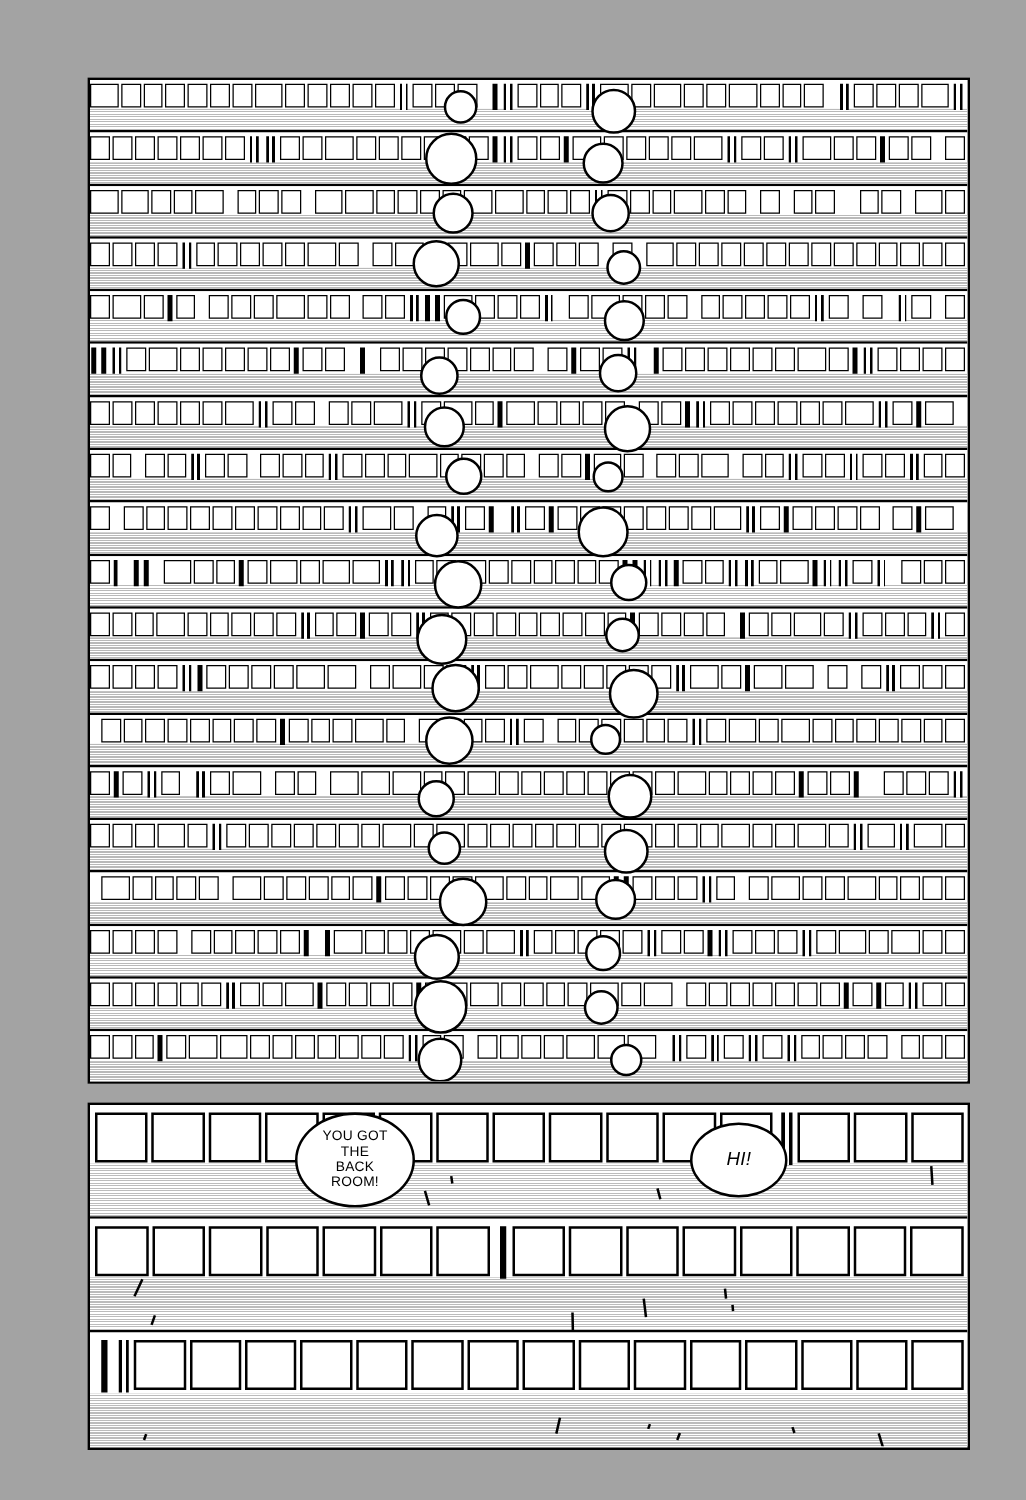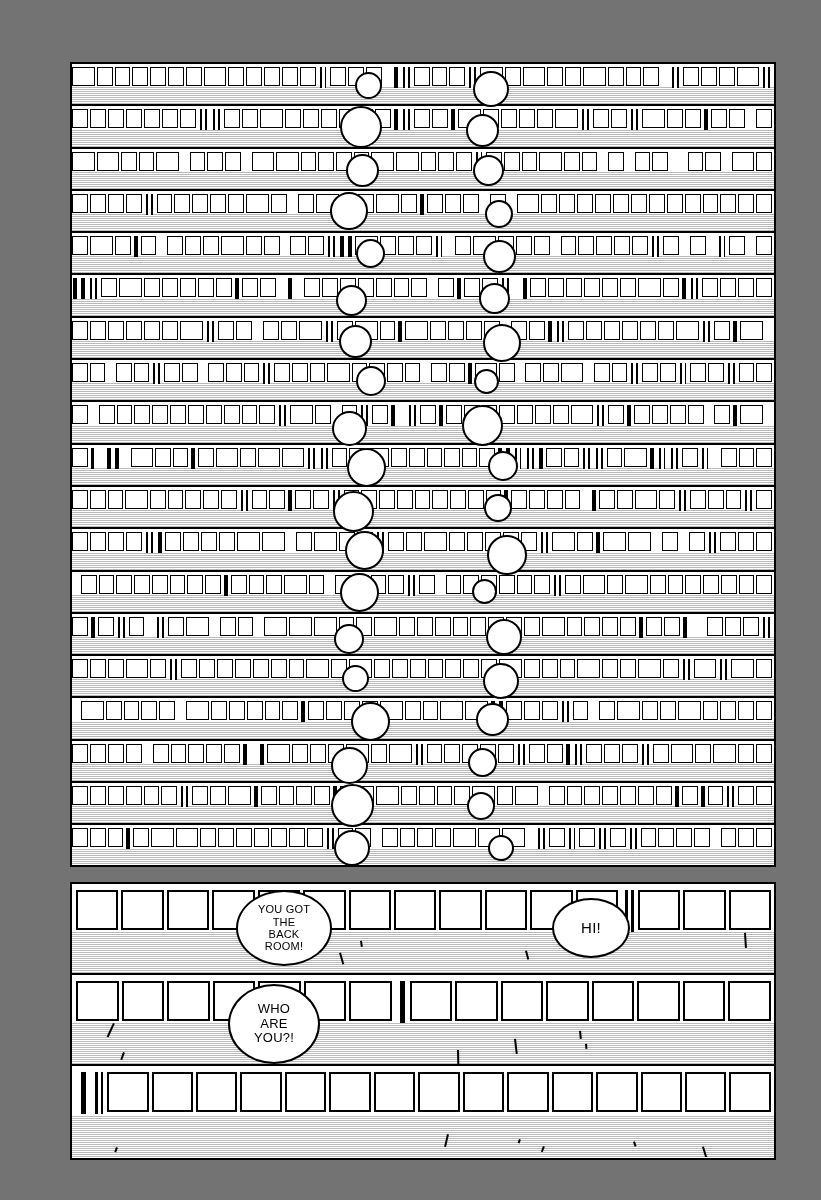--- a/index.html
+++ b/index.html
@@ -13,21 +13,21 @@
     font-family: "Liberation Sans", sans-serif;
     position: relative;
     overflow: hidden;
   }
 
   .page {
     position: absolute;
     left: 0; top: 0;
     width: 821px;
     height: 1200px;
-    background: #737373;
+    background: #a3a3a3;
   }
 
   
   .panel1 {
     position: absolute;
     left: 70px;
     top: 62px;
     width: 706px;
     height: 805px;
     background: #ffffff;
@@ -1204,30 +1204,23 @@
 
   <div class="balloon" style="left:236px; top:890px; width:96px; height:76px; font-size:11px;">
     <span>
       <span>YOU GOT</span>
       <span>THE</span>
       <span>BACK</span>
       <span>ROOM!</span>
     </span>
   </div>
 
-  <div class="balloon" style="left:552px; top:898px; width:78px; height:60px; font-size:15px;">
+  <div class="balloon" style="left:552px; top:898px; width:78px; height:60px; font-size:15px;font-style:italic;">
     <span>
       <span>HI!</span>
     </span>
   </div>
 
-  <div class="balloon" style="left:228px; top:984px; width:92px; height:80px; font-size:13px;">
-    <span>
-      <span>WHO</span>
-      <span>ARE</span>
-      <span>YOU?!</span>
-    </span>
-  </div>
 
 
 
 
 </div>
 
 </body></html>

